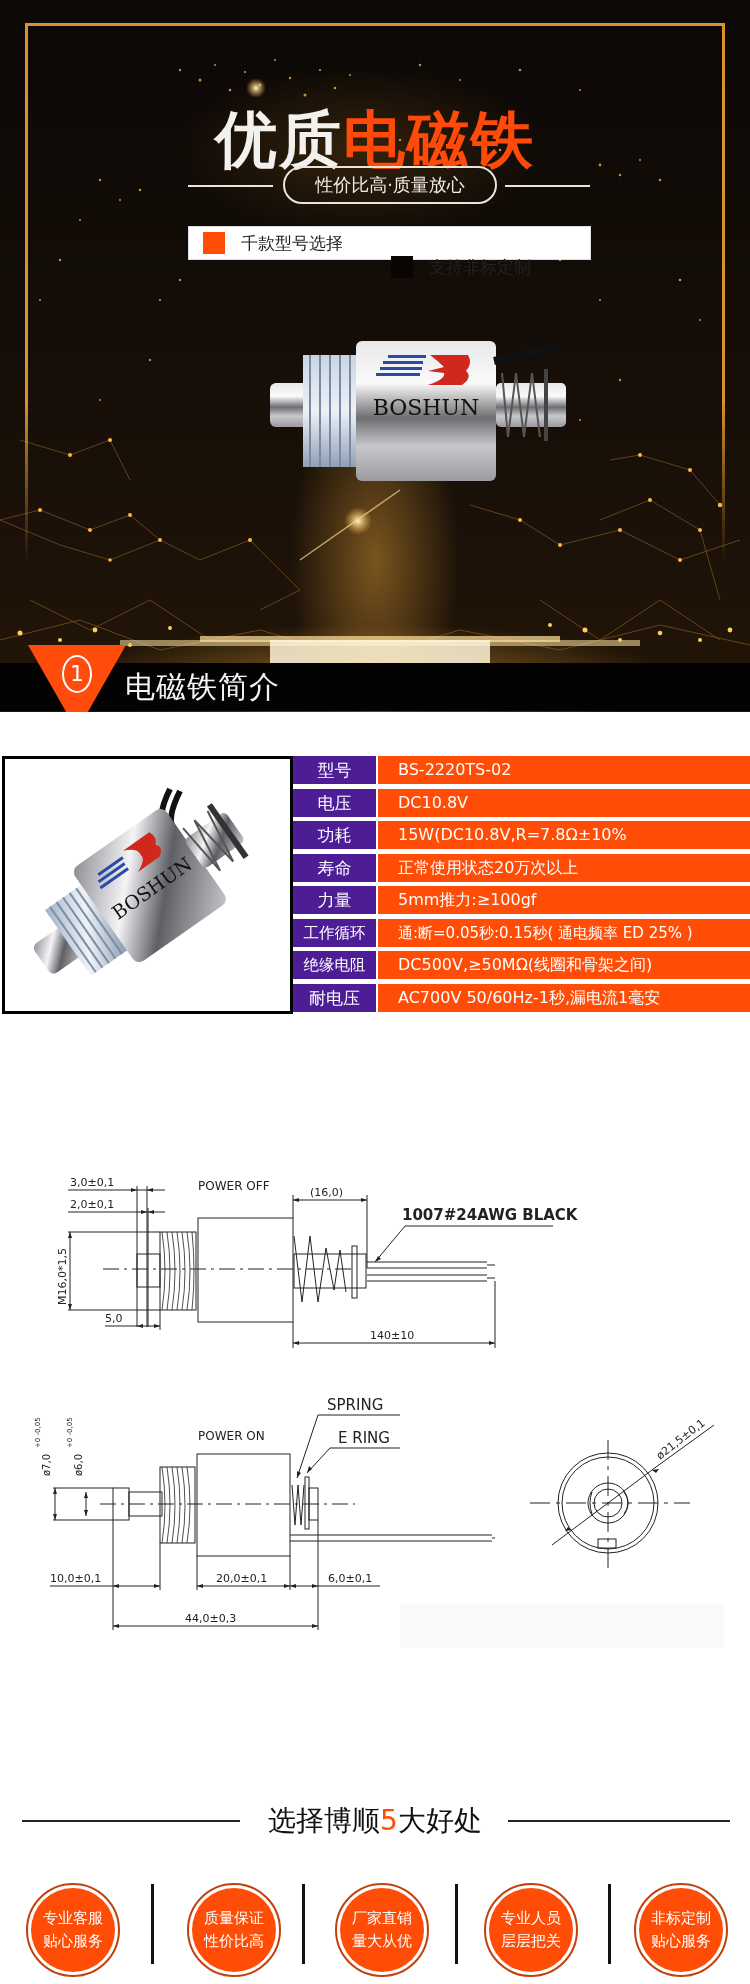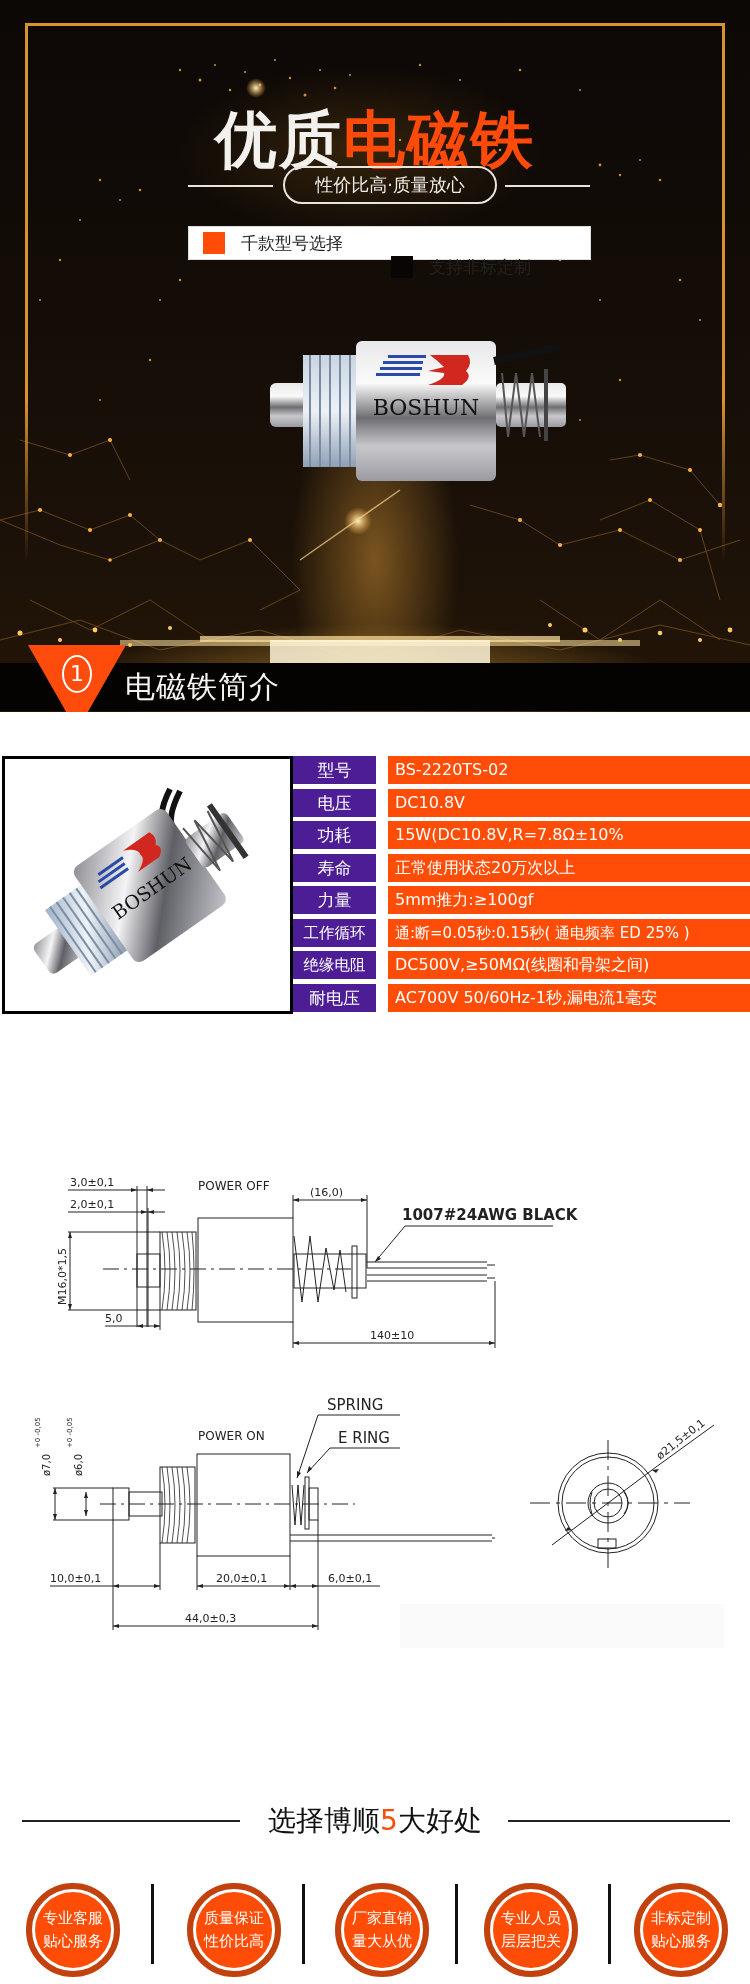--- a/index.html
+++ b/index.html
@@ -43,33 +43,33 @@
     border-left: 49px solid transparent; border-right: 49px solid transparent; border-top: 86px solid #ff4c0c; }
   .section-num { position: absolute; left: 62px; top: 655px; width: 30px; height: 38px; border: 2px solid #fff;
     border-radius: 50%; color: #fff; font-size: 22px; text-align: center; line-height: 34px; }
   .section-title { position: absolute; left: 125px; top: 667px; color: #f5f5f5; font-size: 30px; letter-spacing: 1px; }
 
   
   .spec-photo { position: absolute; left: 2px; top: 756px; width: 291px; height: 258px; border: 3px solid #000; background: #fff; }
   .spec-table { position: absolute; left: 293px; top: 756px; width: 457px; }
   .spec-row { display: flex; height: 28px; margin-bottom: 4.5px; }
   .spec-label { width: 83px; background: #4c1d95; color: #fff; font-size: 17px; text-align: center; line-height: 28px; white-space: nowrap; }
-  .spec-value { flex: 1; margin-left: 12px; background: #ff4c06; color: #fff; font-size: 16px; line-height: 28px; padding-left: 7px; white-space: nowrap; overflow: hidden; }
+  .spec-value { flex: 1; margin-left: 2px; background: #ff4c06; color: #fff; font-size: 16px; line-height: 28px; padding-left: 20px; white-space: nowrap; overflow: hidden; }
 
   
   .drawing { position: absolute; left: 0; top: 1150px; width: 750px; height: 510px; }
   .faint-rect { position: absolute; left: 400px; top: 1604px; width: 324px; height: 44px; background: #fafafa; }
 
   
   .benefits-title-row { position: absolute; top: 1800px; left: 0; width: 750px; height: 40px; }
   .benefits-line { position: absolute; top: 20px; height: 2px; background: #222; }
   .benefits-title { position: absolute; left: 250px; width: 250px; top: 2px; text-align: center; font-size: 28px; color: #111; }
   .benefits-title .accent { color: #ff4c06; }
 
-  .benefit { position: absolute; top: 1883px; width: 94px; height: 94px; border-radius: 50%; border: 6px solid #c2410c; padding: 3px; }
+  .benefit { position: absolute; top: 1883px; width: 94px; height: 94px; border-radius: 50%; border: 2px solid #c2410c; padding: 3px; }
   .benefit-inner { width: 100%; height: 100%; border-radius: 50%; background: #ff4c06; color: #fff; font-size: 15px;
     display: flex; flex-direction: column; align-items: center; justify-content: center; line-height: 23px; }
   .benefit-sep { position: absolute; top: 1884px; width: 3px; height: 80px; background: #111; }
 </style>
 </head>
 <body>
 
 <section class="hero">
   <svg class="sparkles" width="750" height="712" viewBox="0 0 750 712">
     <defs>

